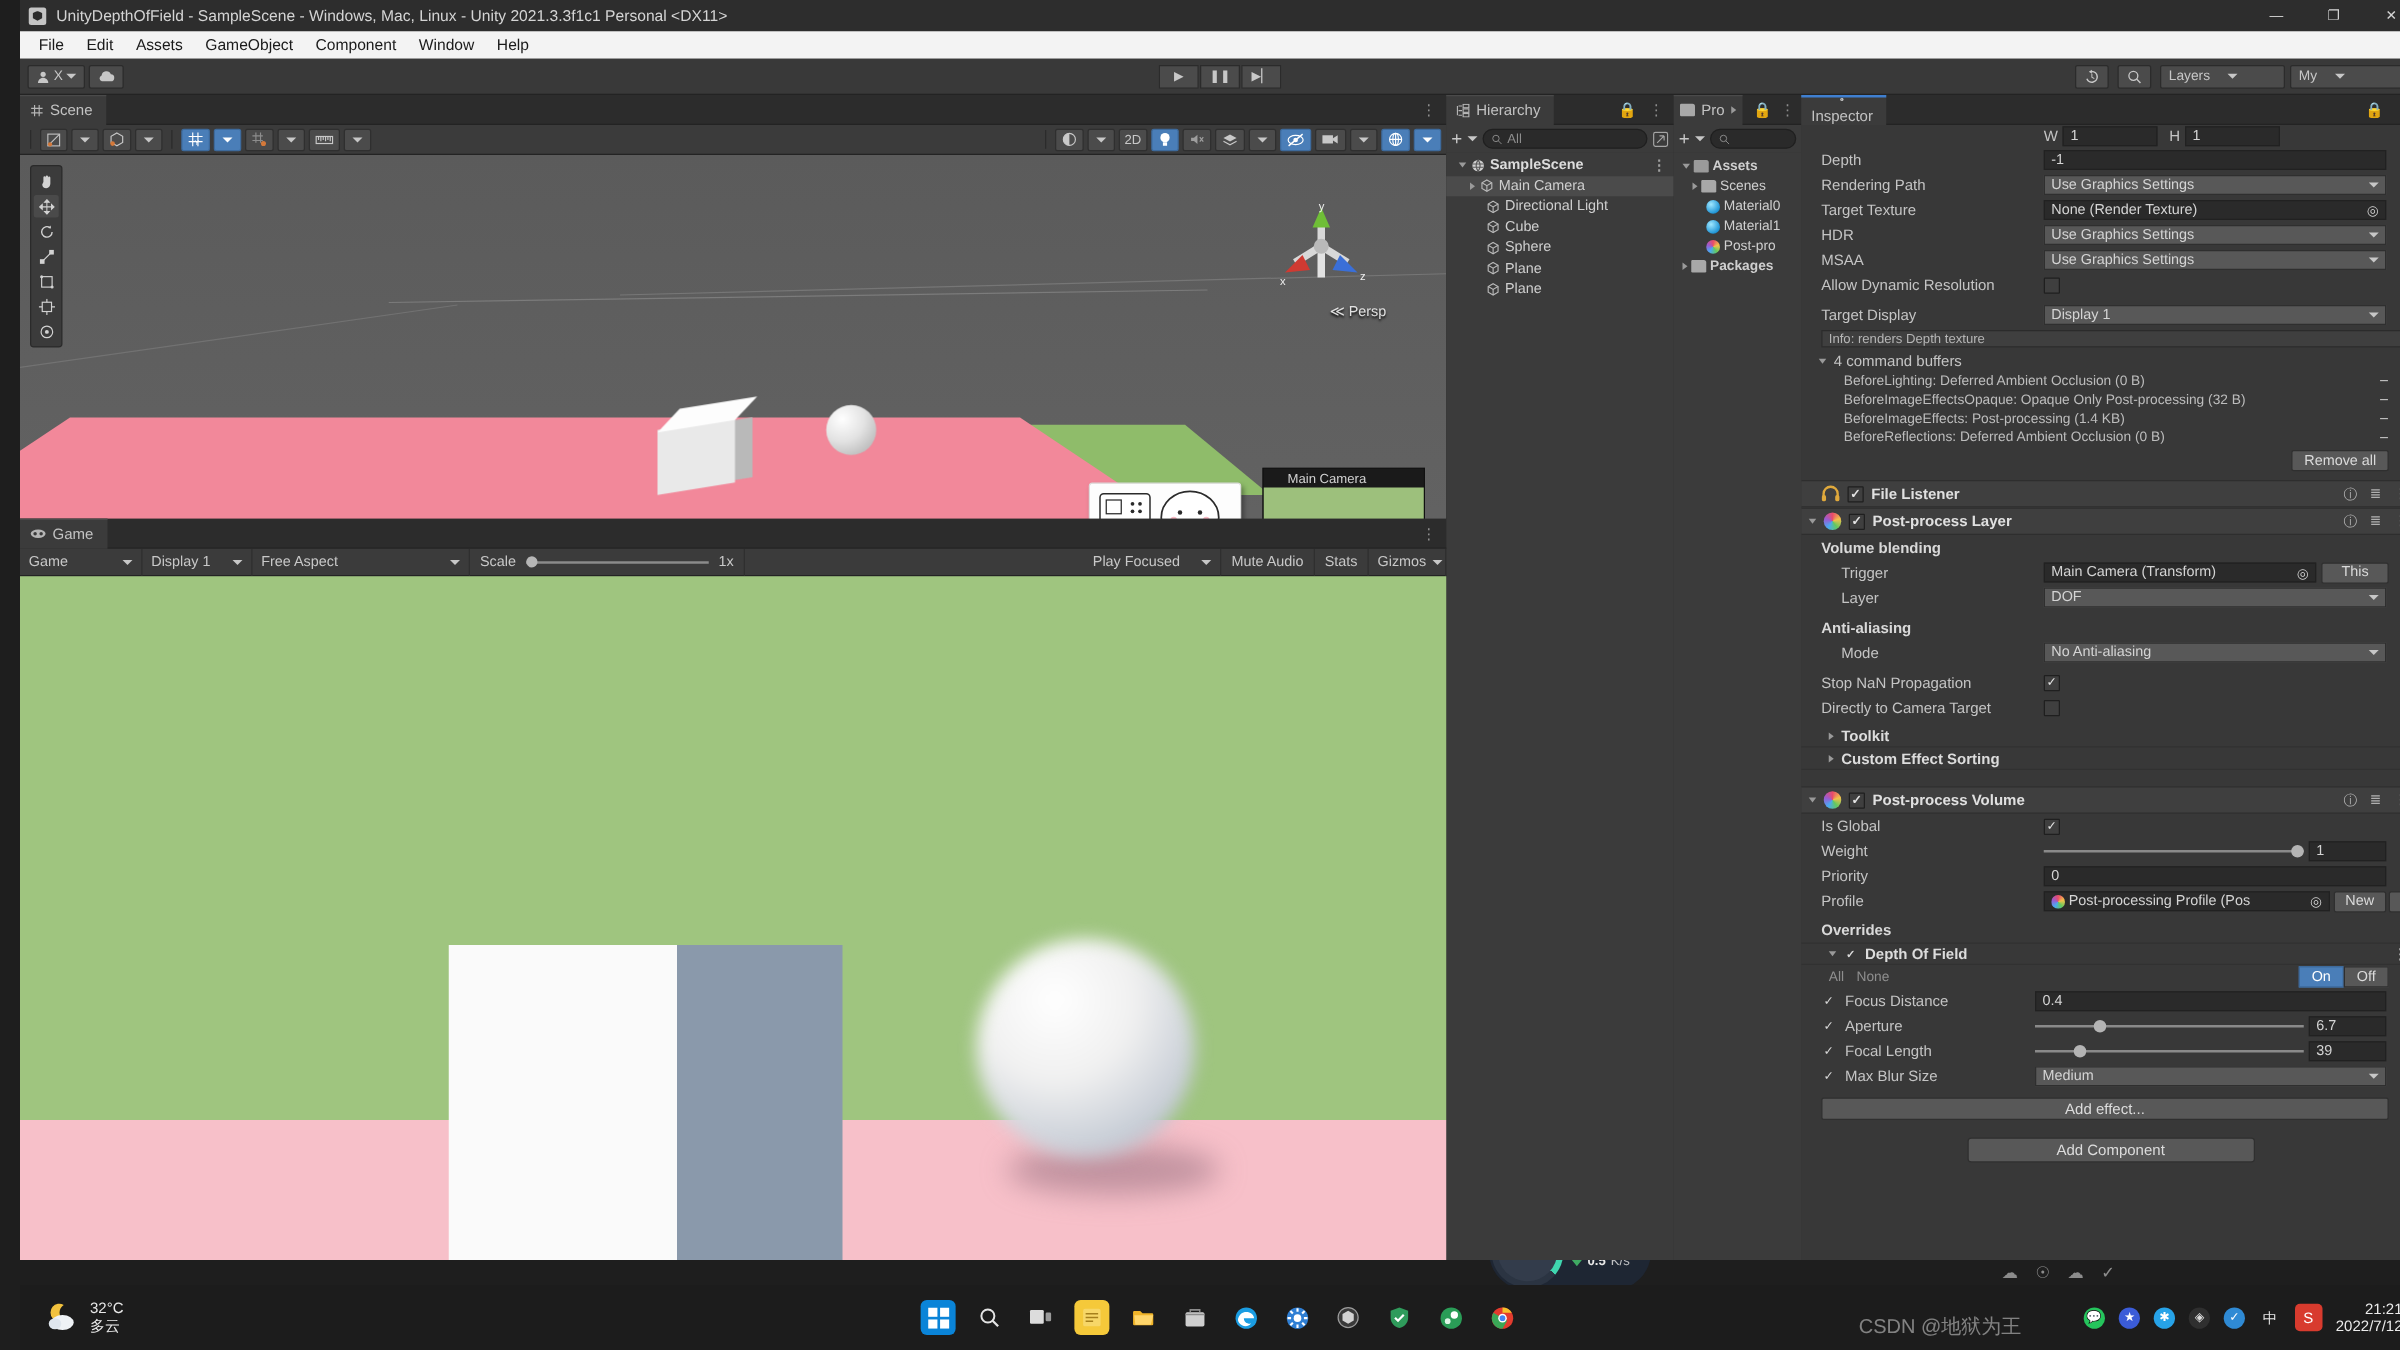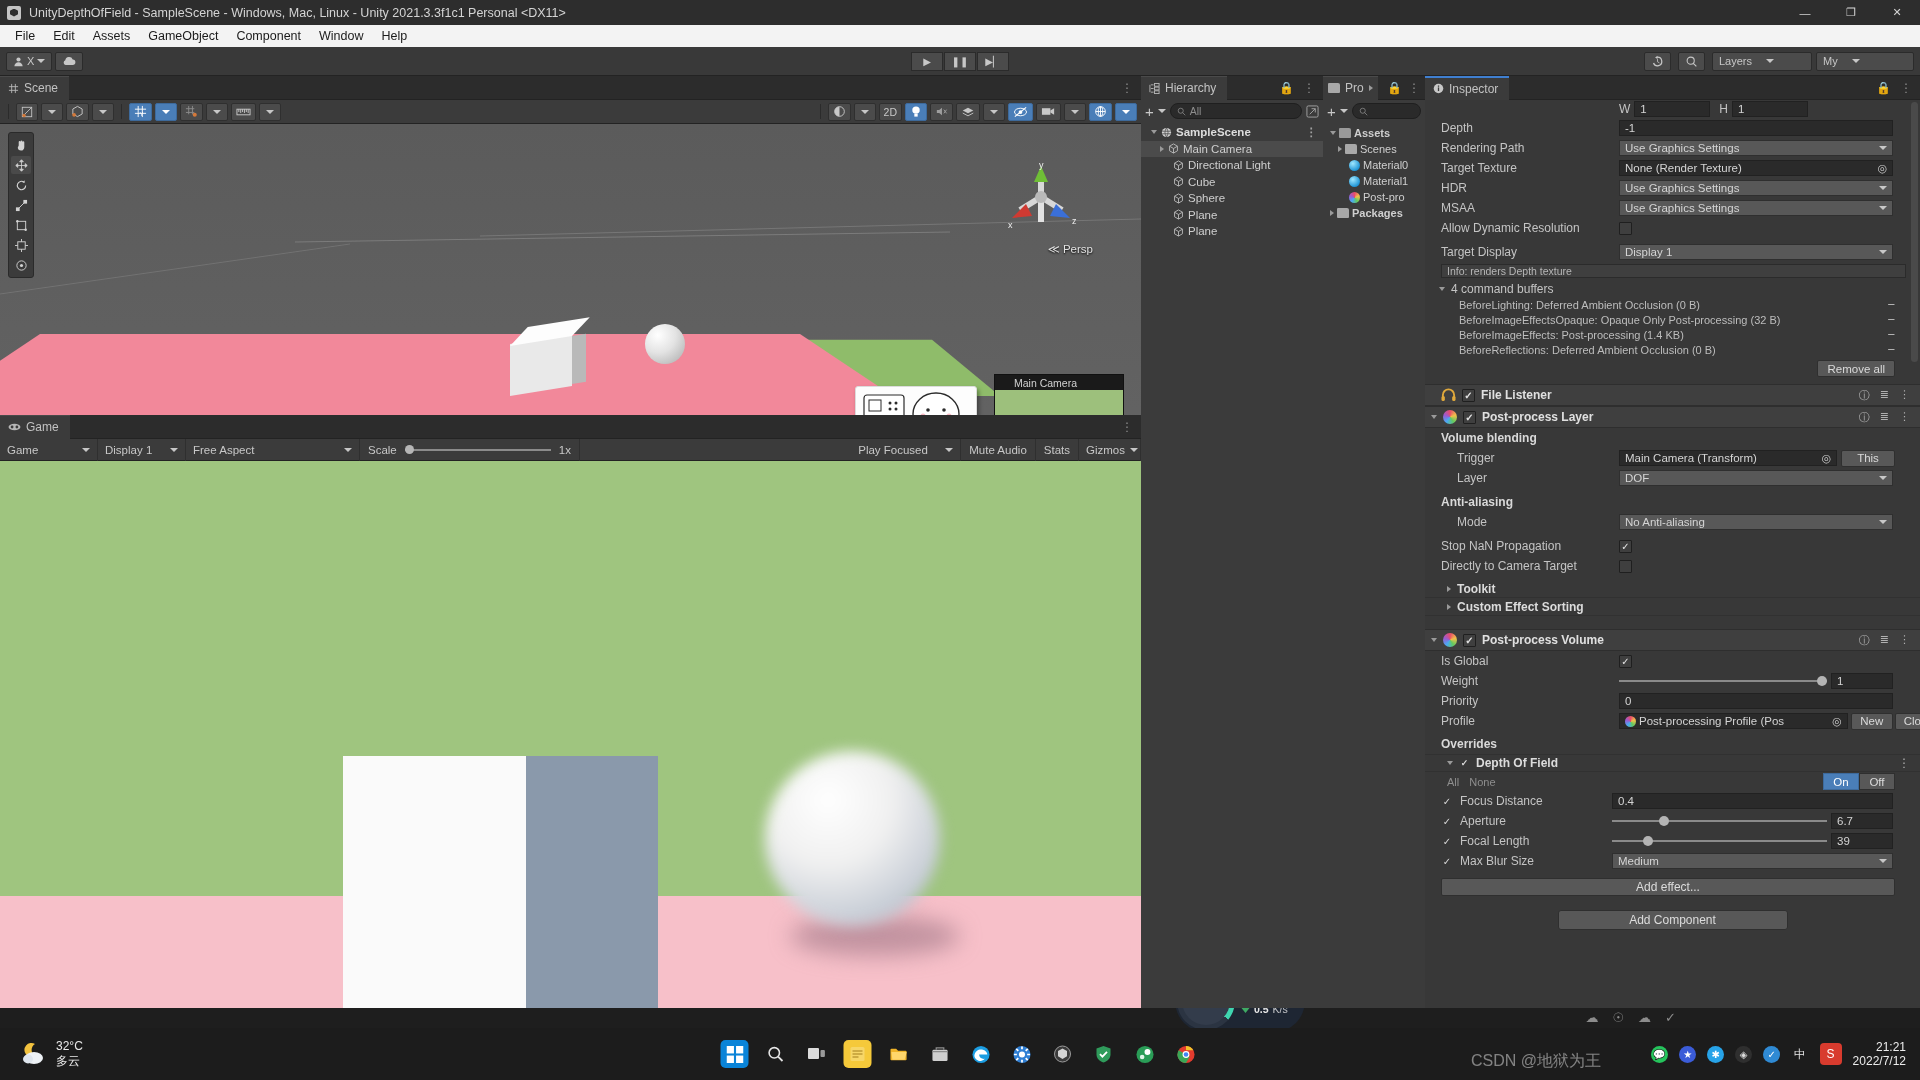--- a/index.html
+++ b/index.html
@@ -3,21 +3,21 @@
 <meta charset="utf-8">
 <style>
   * { box-sizing: border-box; margin: 0; padding: 0; }
   html, body {
     width: 1920px; height: 1080px;
     background: #1e1e1e;
     font-family: "Liberation Sans", sans-serif;
     overflow: hidden;
     -webkit-font-smoothing: antialiased;
   }
-  .app { position: relative; width: 1696px; height: 1080px; }
+  .app { position: relative; width: 1696px; height: 1080px; margin-left: 16px; }
 
   
   .titlebar {
     position: absolute; left:0; top:0; width:1920px; height:25px;
     background:#2d2d2d; display:flex; align-items:center;
     color:#d4d4d4; font-size:12.5px;
   }
   .titlebar .unity-logo {
     width:14px; height:14px; margin-left:7px; margin-right:8px;
     background:#c4c4c4; border-radius:2px; position:relative;
@@ -70,21 +70,21 @@
   .panel-tabbar {
     height:24px; background:#2c2c2c; display:flex; align-items:center;
     border-bottom:1px solid #232323;
   }
   .tab {
     height:24px; display:flex; align-items:center; gap:5px;
     padding:0 11px 0 8px; font-size:12px; color:#c2c2c2; background:#3b3b3b;
     border-top:1px solid #4a4a4a;
   }
   .tab.active { background:#3b3b3b; }
-  .tab.inspector-tab { border-top:2px solid #3f7fd0; }
+  .tab.inspector-tab { border-top:2px solid #3f7fd0;flex-direction:column; }
   .tabbar-right { margin-left:auto; display:flex; gap:9px; padding-right:8px; color:#8e8e8e; font-size:12px; }
 
   
   #scene-panel { left:0; top:76px; width:1141px; height:351px; }
   .scene-toolbar {
     height:24px; background:#3b3b3b; display:flex; align-items:center;
     padding:0 4px; gap:3px; border-bottom:1px solid #232323;
   }
   .st-btn {
     height:18px; min-width:22px; background:#4b4b4b; border:1px solid #2f2f2f; border-radius:2px;

